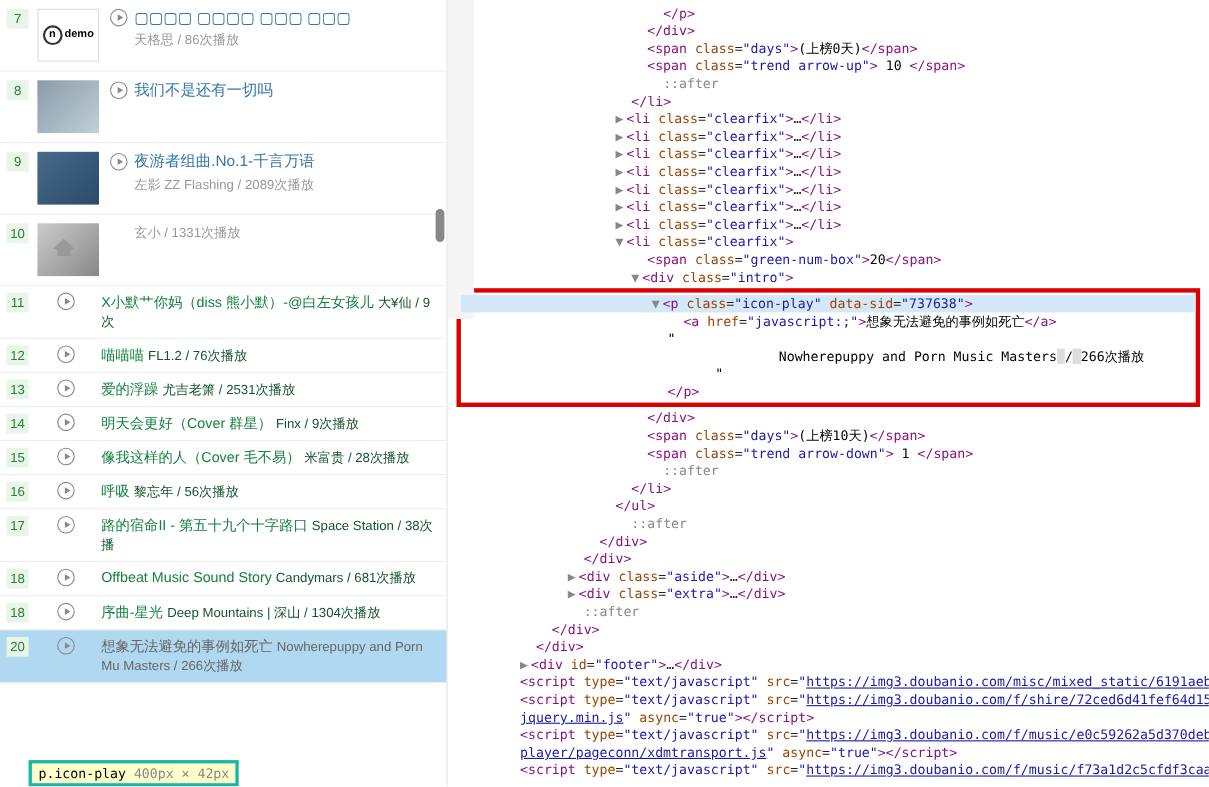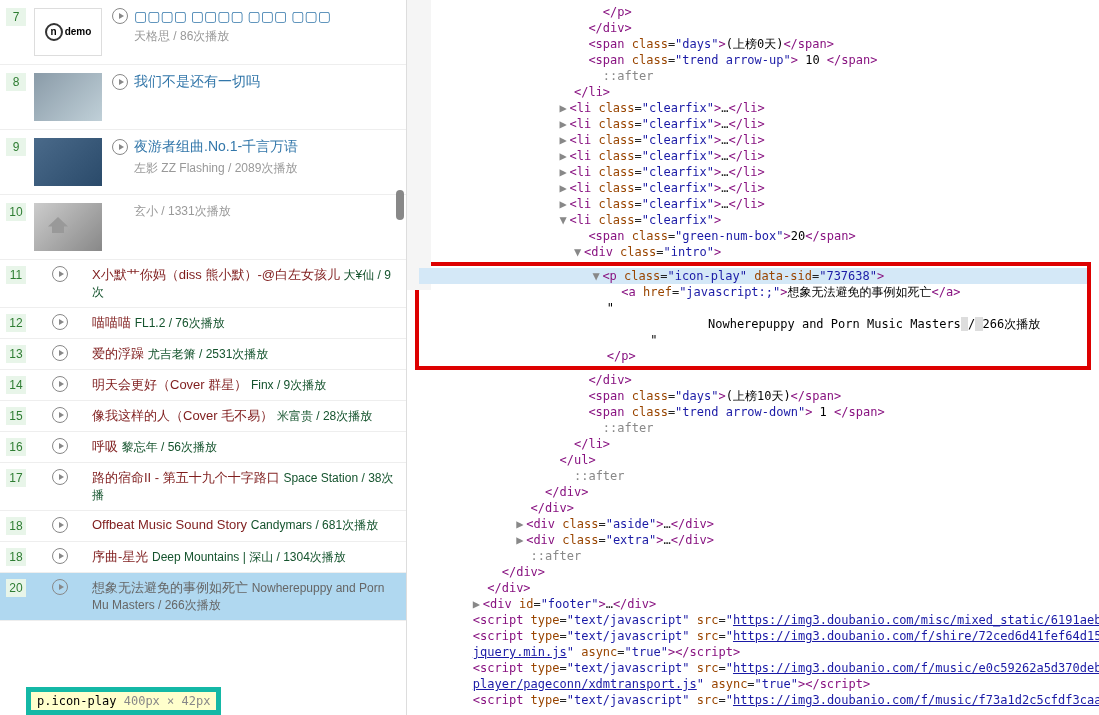--- a/index.html
+++ b/index.html
@@ -2,38 +2,38 @@
 <html><head>
 <meta charset="utf-8">
 <style>
 * { box-sizing: border-box; margin: 0; padding: 0; }
 body { font-family: Arial, "Microsoft YaHei", sans-serif; font-size: 13px; background: #fff; display: flex; height: 715px; width: 1099px; overflow: hidden; }
 .left-panel { width: 407px; background: #fff; border-right: 1px solid #ddd; overflow-y: auto; position: relative; }
 .scrollbar-track { position: absolute; right: 0; top: 0; width: 10px; height: 100%; background: transparent; }
 .scrollbar-thumb { position: absolute; right: 2px; top: 190px; width: 8px; height: 30px; background: #888; border-radius: 4px; }
 .song-item { display: flex; align-items: flex-start; padding: 8px 6px; border-bottom: 1px solid #eee; position: relative; }
 .num-box { width: 20px; height: 18px; background: #e8f5e9; color: #2e7d32; font-size: 12px; text-align: center; line-height: 18px; margin-right: 8px; flex-shrink: 0; }
-.thumb { width: 68px; height: 48px; background: #ccc; margin-right: 10px; flex-shrink: 0; display: flex; align-items: center; justify-content: center; font-size: 10px; }
+.thumb { width: 56px; height: 48px; background: #ccc; margin-right: 10px; flex-shrink: 0; display: flex; align-items: center; justify-content: center; font-size: 10px; }
 .thumb.demo { background: #fff; border: 1px solid #ddd; }
 .thumb.img1 { background: linear-gradient(135deg, #8a9ba8, #c0d0d8); }
 .thumb.img2 { background: linear-gradient(135deg, #4a6a8a, #2a4a6a); }
 .thumb.img3 { background: linear-gradient(135deg, #ccc, #888); position: relative; }
 .thumb.img3::after { content: ""; position: absolute; top: 14px; left: 14px; width: 20px; height: 16px; background: #999; clip-path: polygon(50% 0, 100% 60%, 80% 60%, 80% 100%, 20% 100%, 20% 60%, 0 60%); }
 .song-info { flex: 1; }
 .song-title-line { display: flex; align-items: center; margin-bottom: 4px; }
 .play-icon { width: 16px; height: 16px; border: 1.5px solid #888; border-radius: 50%; display: inline-flex; align-items: center; justify-content: center; margin-right: 6px; flex-shrink: 0; }
 .play-icon::after { content: ""; width: 0; height: 0; border-left: 5px solid #888; border-top: 3px solid transparent; border-bottom: 3px solid transparent; margin-left: 2px; }
 .song-title { color: #37a; font-size: 14px; }
 .song-meta { color: #999; font-size: 12px; margin-left: 22px; }
 .song-item.compact { padding: 6px 6px; gap: 18px; }
-.song-item.compact .song-title { color: #7f1d1d; font-size: 13px; }
+.song-item.compact .song-title { color: #15803d; font-size: 13px; }
 .song-item.compact .meta-inline { color: #14532d; font-size: 12px; }
 .song-item.highlighted { background: #b0d8f0; }
 .song-item.highlighted .song-title, .song-item.highlighted .meta-inline { color: #666; }
-.tooltip { position: absolute; bottom: 0; left: 26px; background: #ffffcc; border: 5px solid #14b8a6; padding: 2px 6px; font-family: monospace; font-size: 12px; z-index: 10; }
+.tooltip { position: absolute; bottom: 0; left: 26px; background: #ffffcc; border: 3px solid #14b8a6; padding: 2px 6px; font-family: monospace; font-size: 12px; z-index: 10; }
 .tooltip .dim { color: #888; }
 .right-panel { flex: 1; background: #fff; padding: 4px 8px; font-family: Consolas, monospace; font-size: 12px; line-height: 16px; overflow: hidden; color: #222; position: relative; }
 .gutter { position: absolute; left: 0; top: 0; width: 24px; height: 290px; background: #f5f5f5; }
 .code-line { white-space: pre; position: relative; z-index: 1; }
 .arrow { color: #888; display: inline-block; width: 10px; }
 .tag { color: #881280; }
 .attr-name { color: #994500; }
 .attr-value { color: #1a1aa6; }
 .txt { color: #000; }
 .link { color: #1a1aa6; text-decoration: underline; cursor: pointer; }

